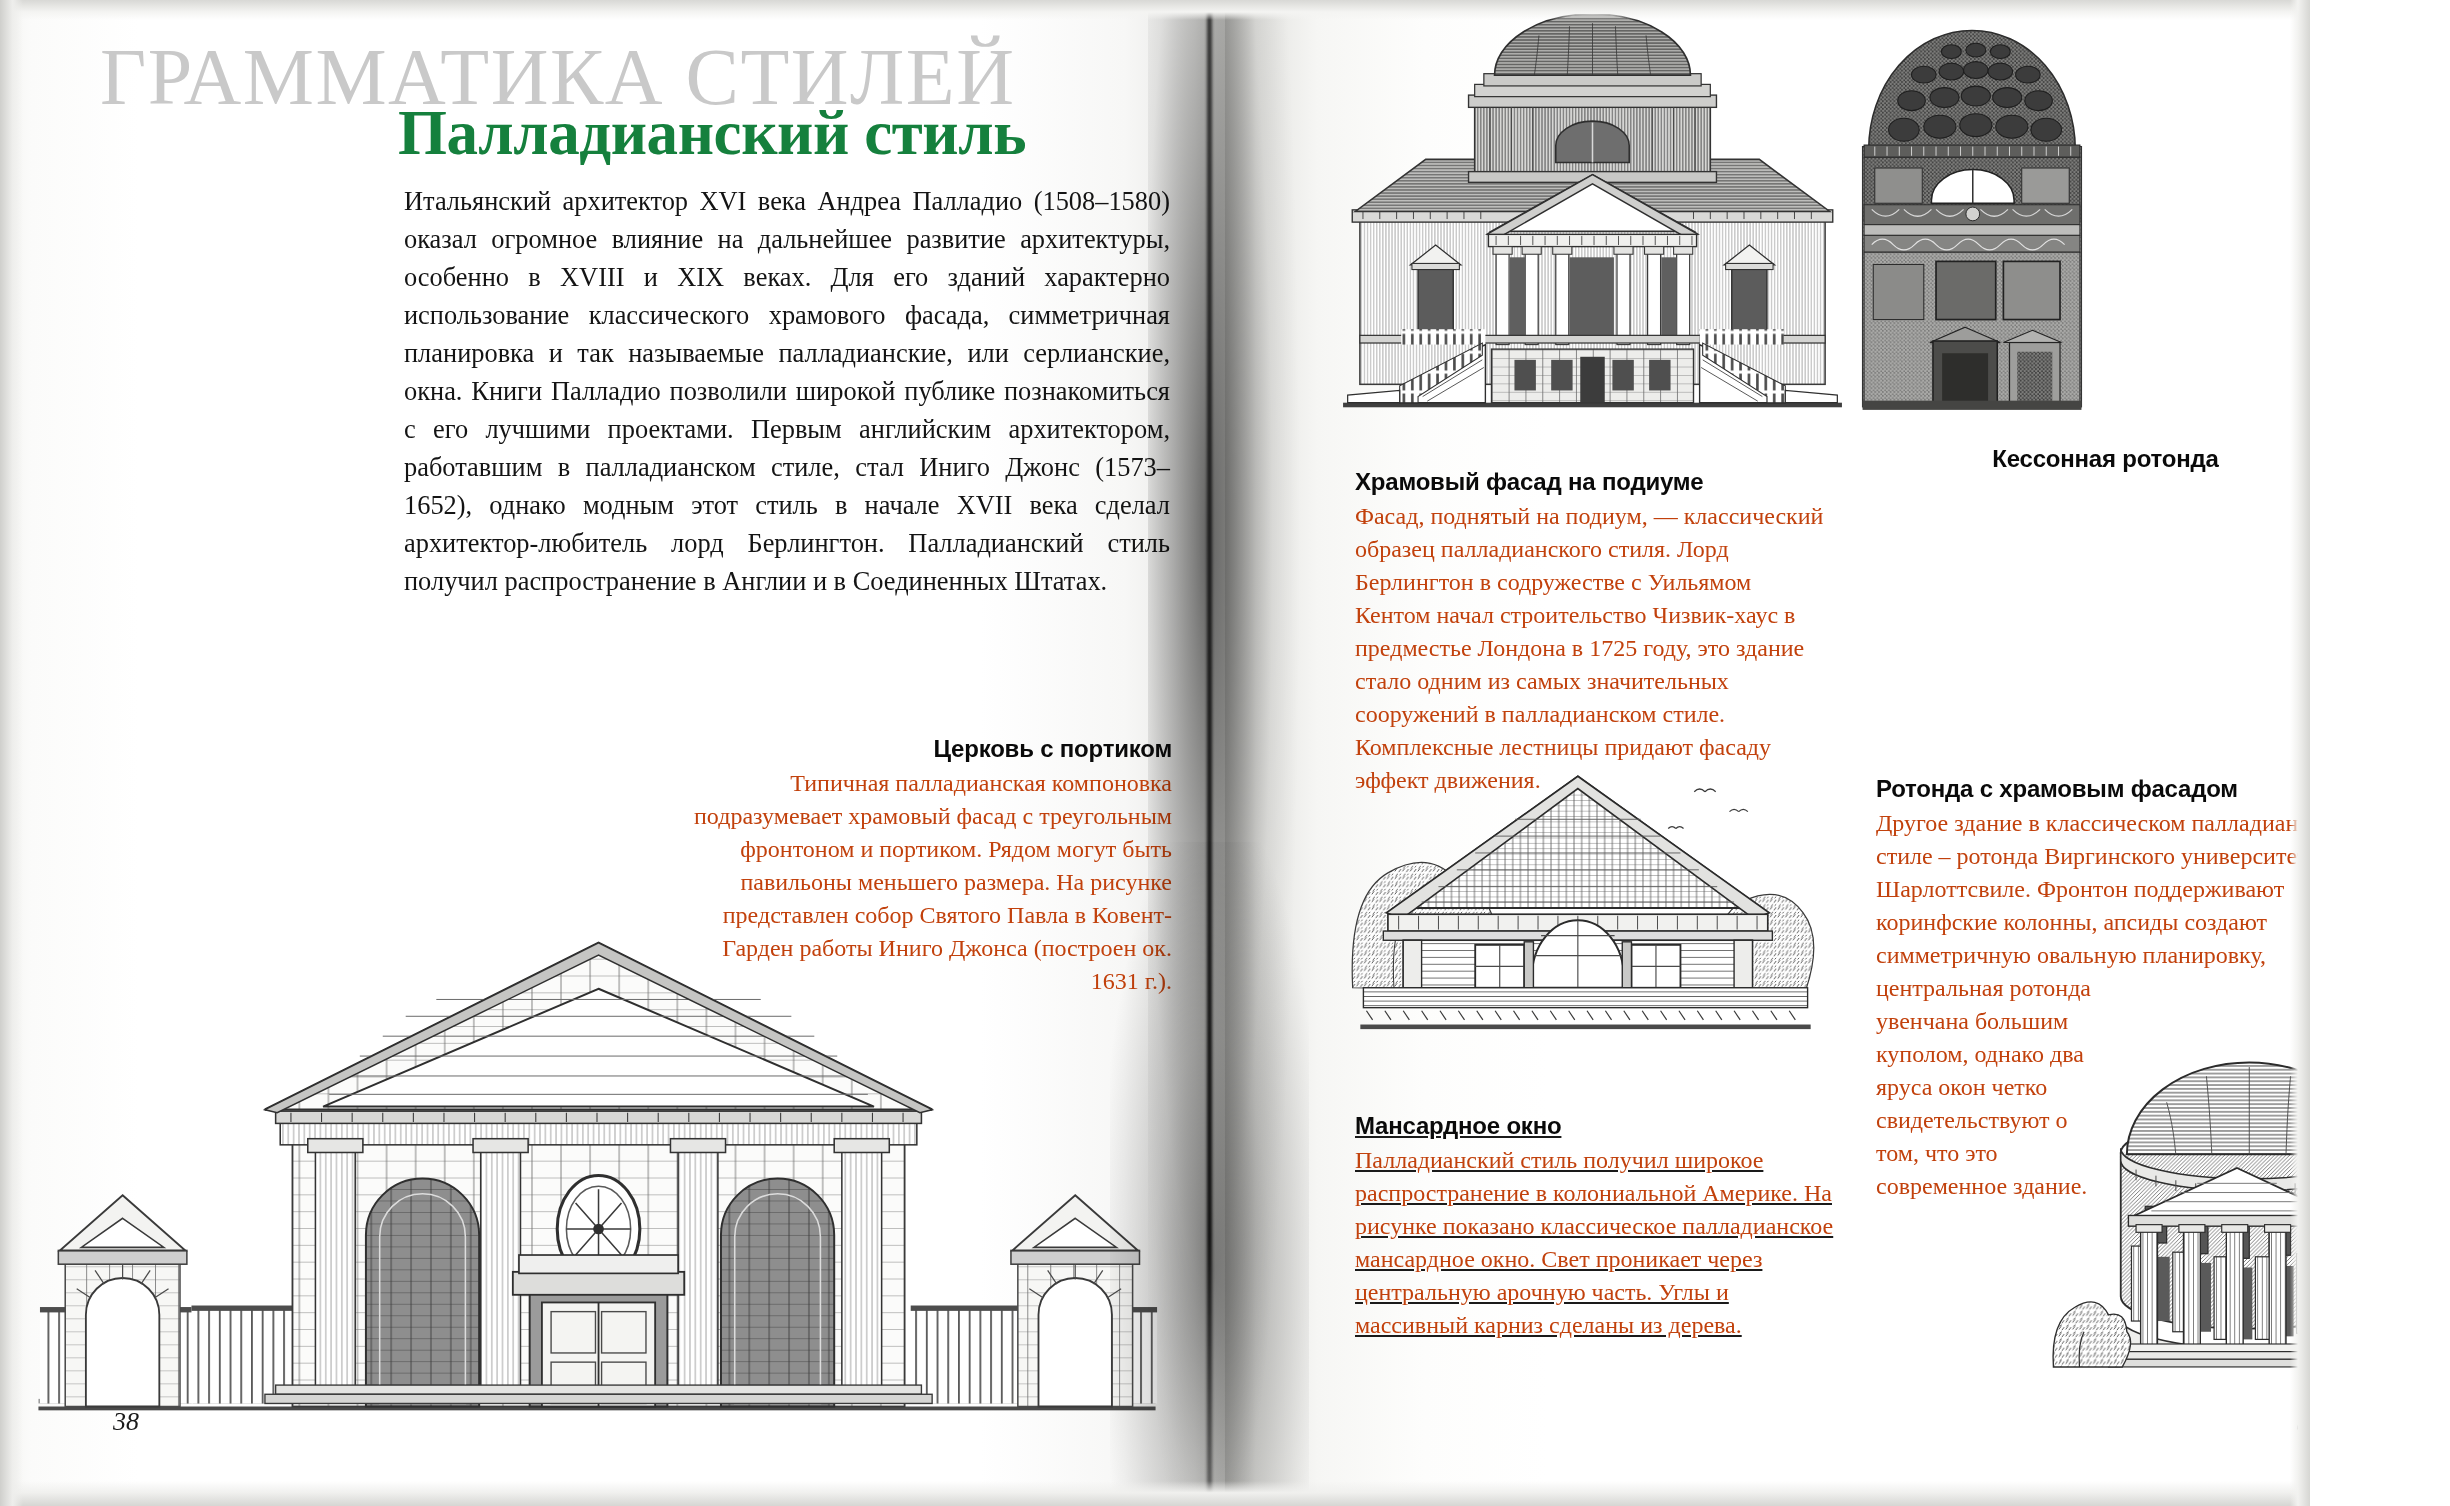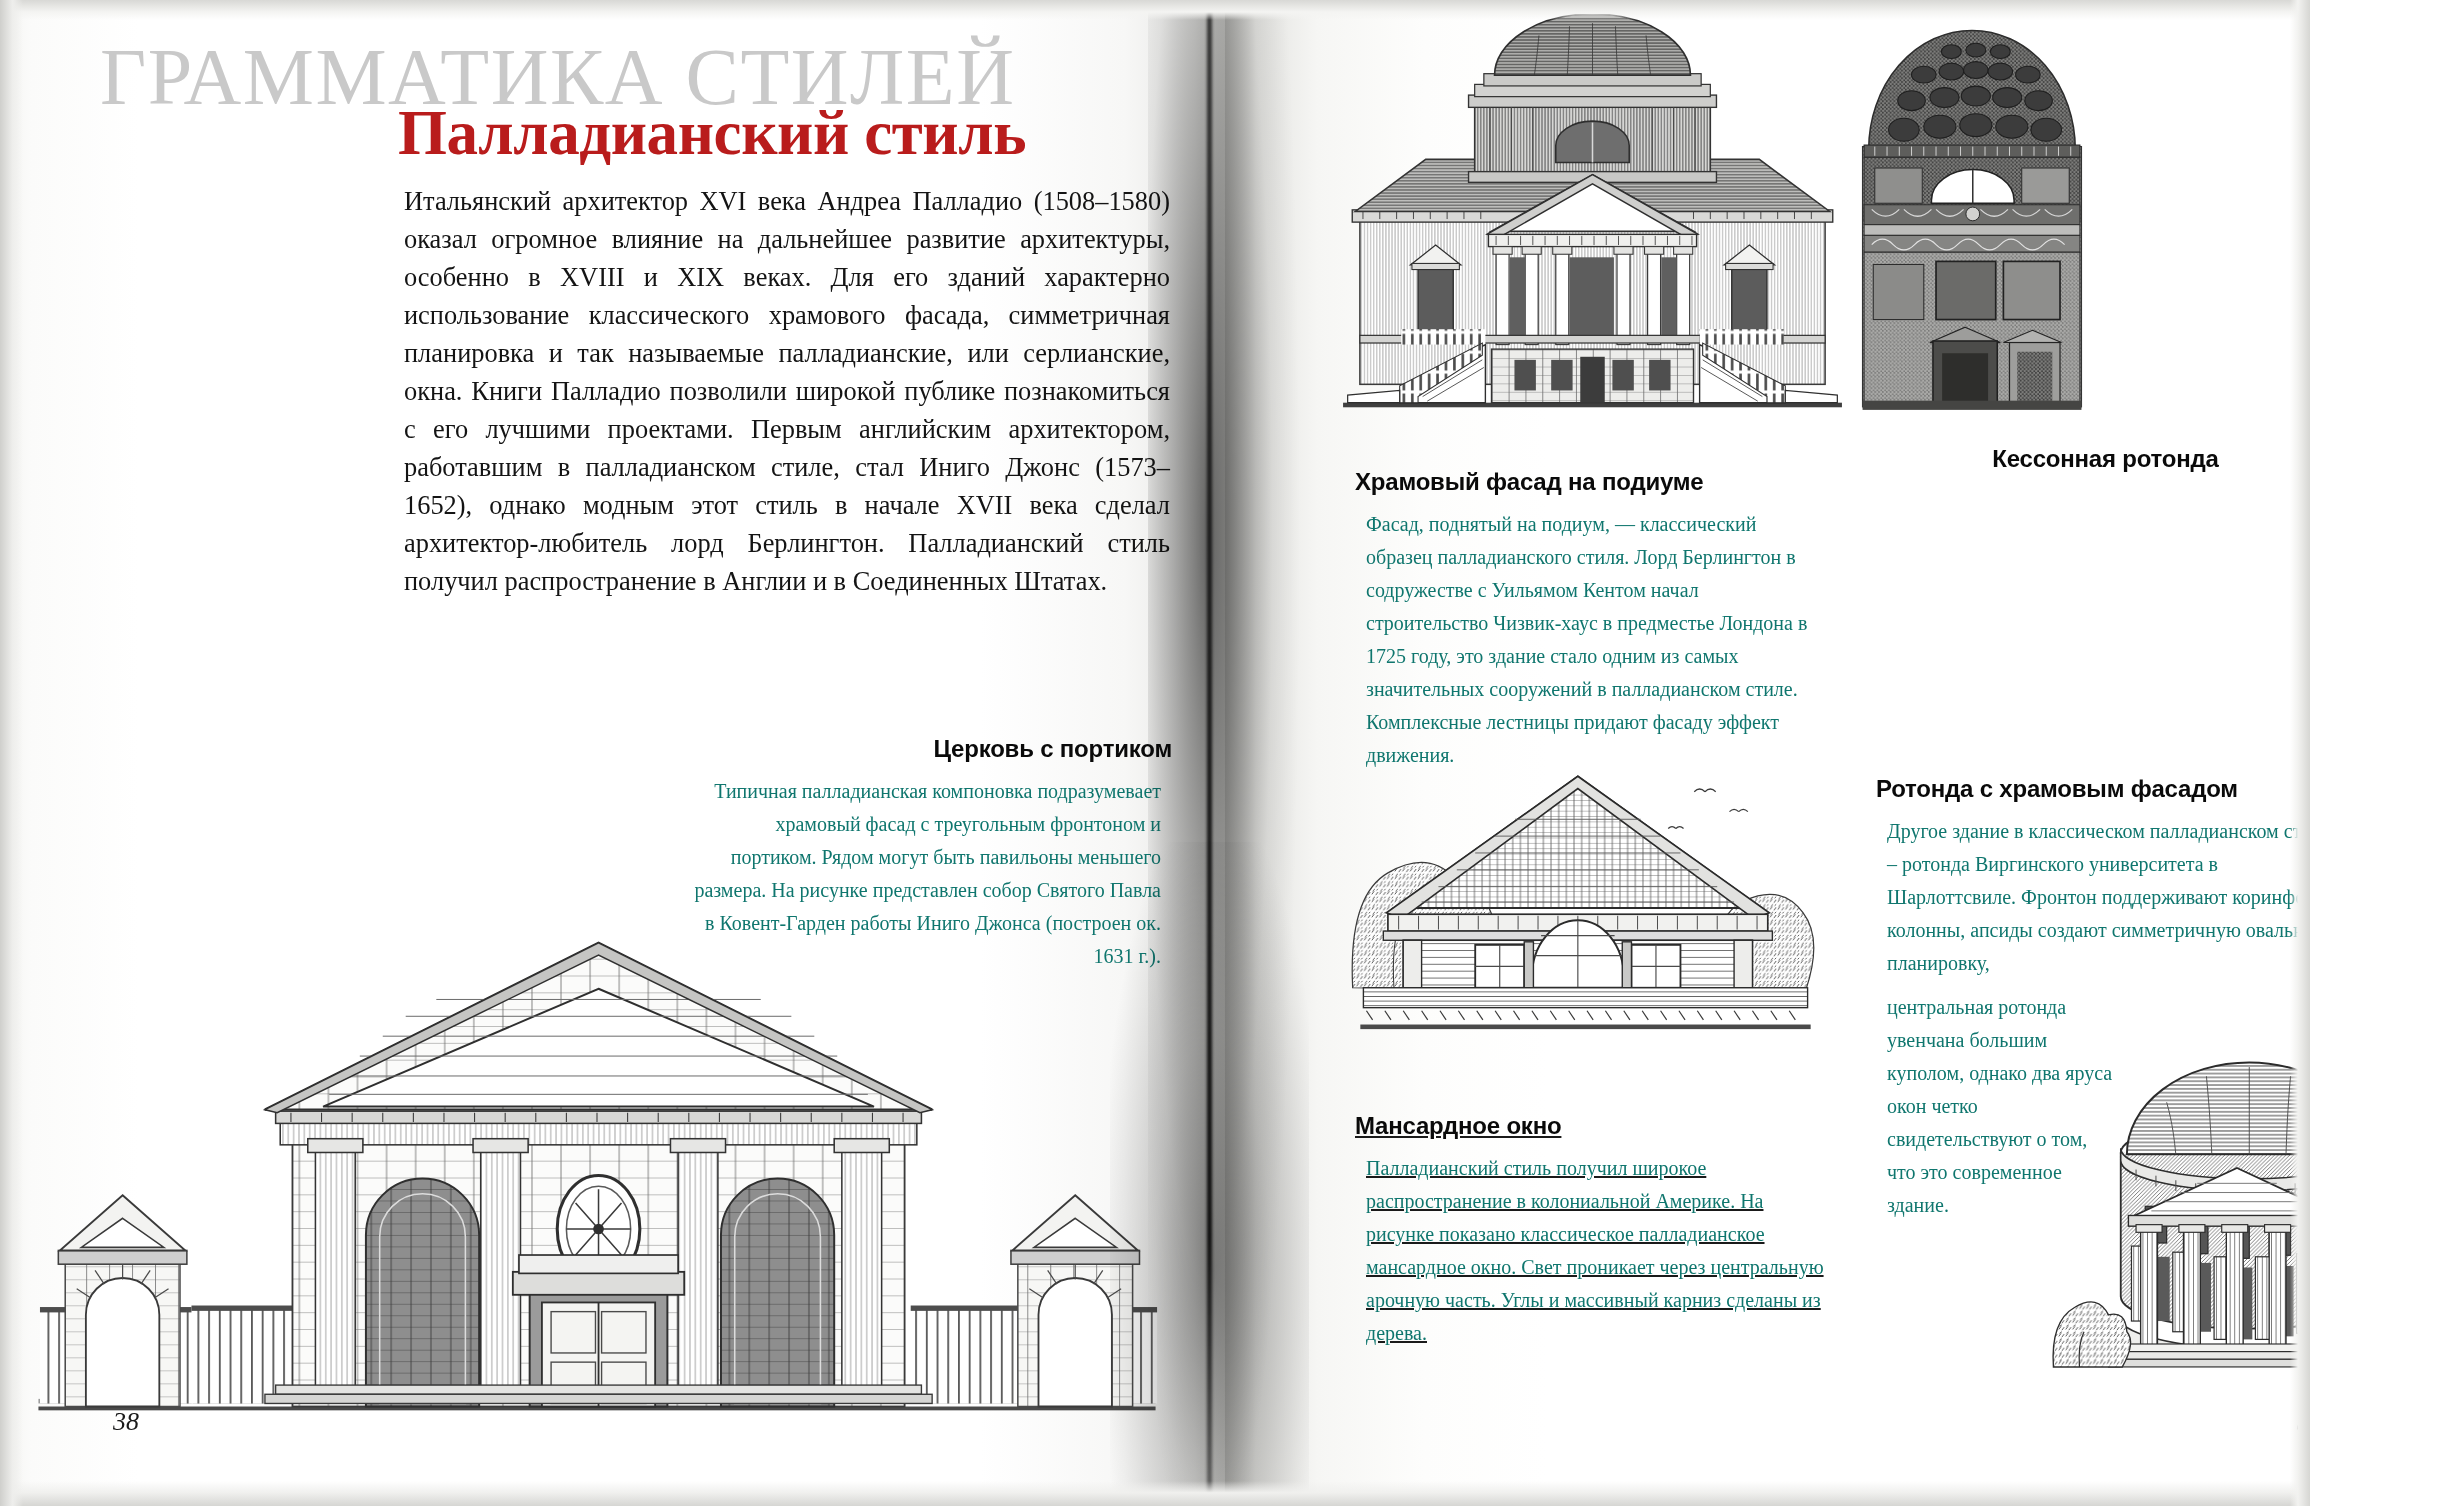--- a/index.html
+++ b/index.html
@@ -27,30 +27,30 @@
   .edge-right{position:absolute;right:0;top:0;width:20px;height:1507px;
     background:linear-gradient(270deg,#d6d6d3 0%,#f2f2f0 60%,rgba(255,255,255,0) 100%);}
 
   
   .watermark{position:absolute;left:100px;top:37px;width:1026px;
     font-family:"Liberation Serif",serif;font-size:80px;line-height:1;letter-spacing:1.5px;
     color:#c9c9c9;white-space:nowrap;
     background-image:repeating-linear-gradient(45deg,rgba(255,255,255,0.85) 0 1.5px,rgba(255,255,255,0) 1.5px 3.8px);
     -webkit-background-clip:text;background-clip:text;}
   .page-title{position:absolute;left:398px;top:60px;white-space:nowrap;
-    font-family:"Liberation Serif",serif;font-weight:bold;font-size:63px;line-height:1;color:#b91c1c;
+    font-family:"Liberation Serif",serif;font-weight:bold;font-size:63px;line-height:1;color:#15803d;
     letter-spacing:-0.4px;}
 
   .intro{position:absolute;left:404px;top:182px;width:766px;
     font-size:26.4px;line-height:38px;text-align:justify;color:#141414;}
 
   .cap{position:absolute;}
   .cap h3{margin:0 0 3.1px 0;font-family:"Liberation Sans",sans-serif;font-weight:bold;
     font-size:24px;line-height:31px;color:#0a0a0a;letter-spacing:-0.2px;}
-  .cap p{margin:11px;font-size:20px;line-height:33px;color:#0f766e;}
+  .cap p{margin:0;font-size:24px;line-height:33px;color:#c2410c;}
 
   .cap-church{left:674px;top:733px;width:498px;text-align:right;}
   .cap-podium{left:1355px;top:466px;width:475px;}
   .cap-coffer{left:1876px;top:443px;width:459px;text-align:center;}
   .cap-rotunda{left:1876px;top:773px;width:475px;}
   .cap-dormer{left:1355px;top:1110px;width:482px;text-decoration:underline;}
   .cap-rotunda p{}
   .narrow{display:block;}
 
   .folio{position:absolute;font-style:italic;font-size:26px;color:#1a1a1a;}

